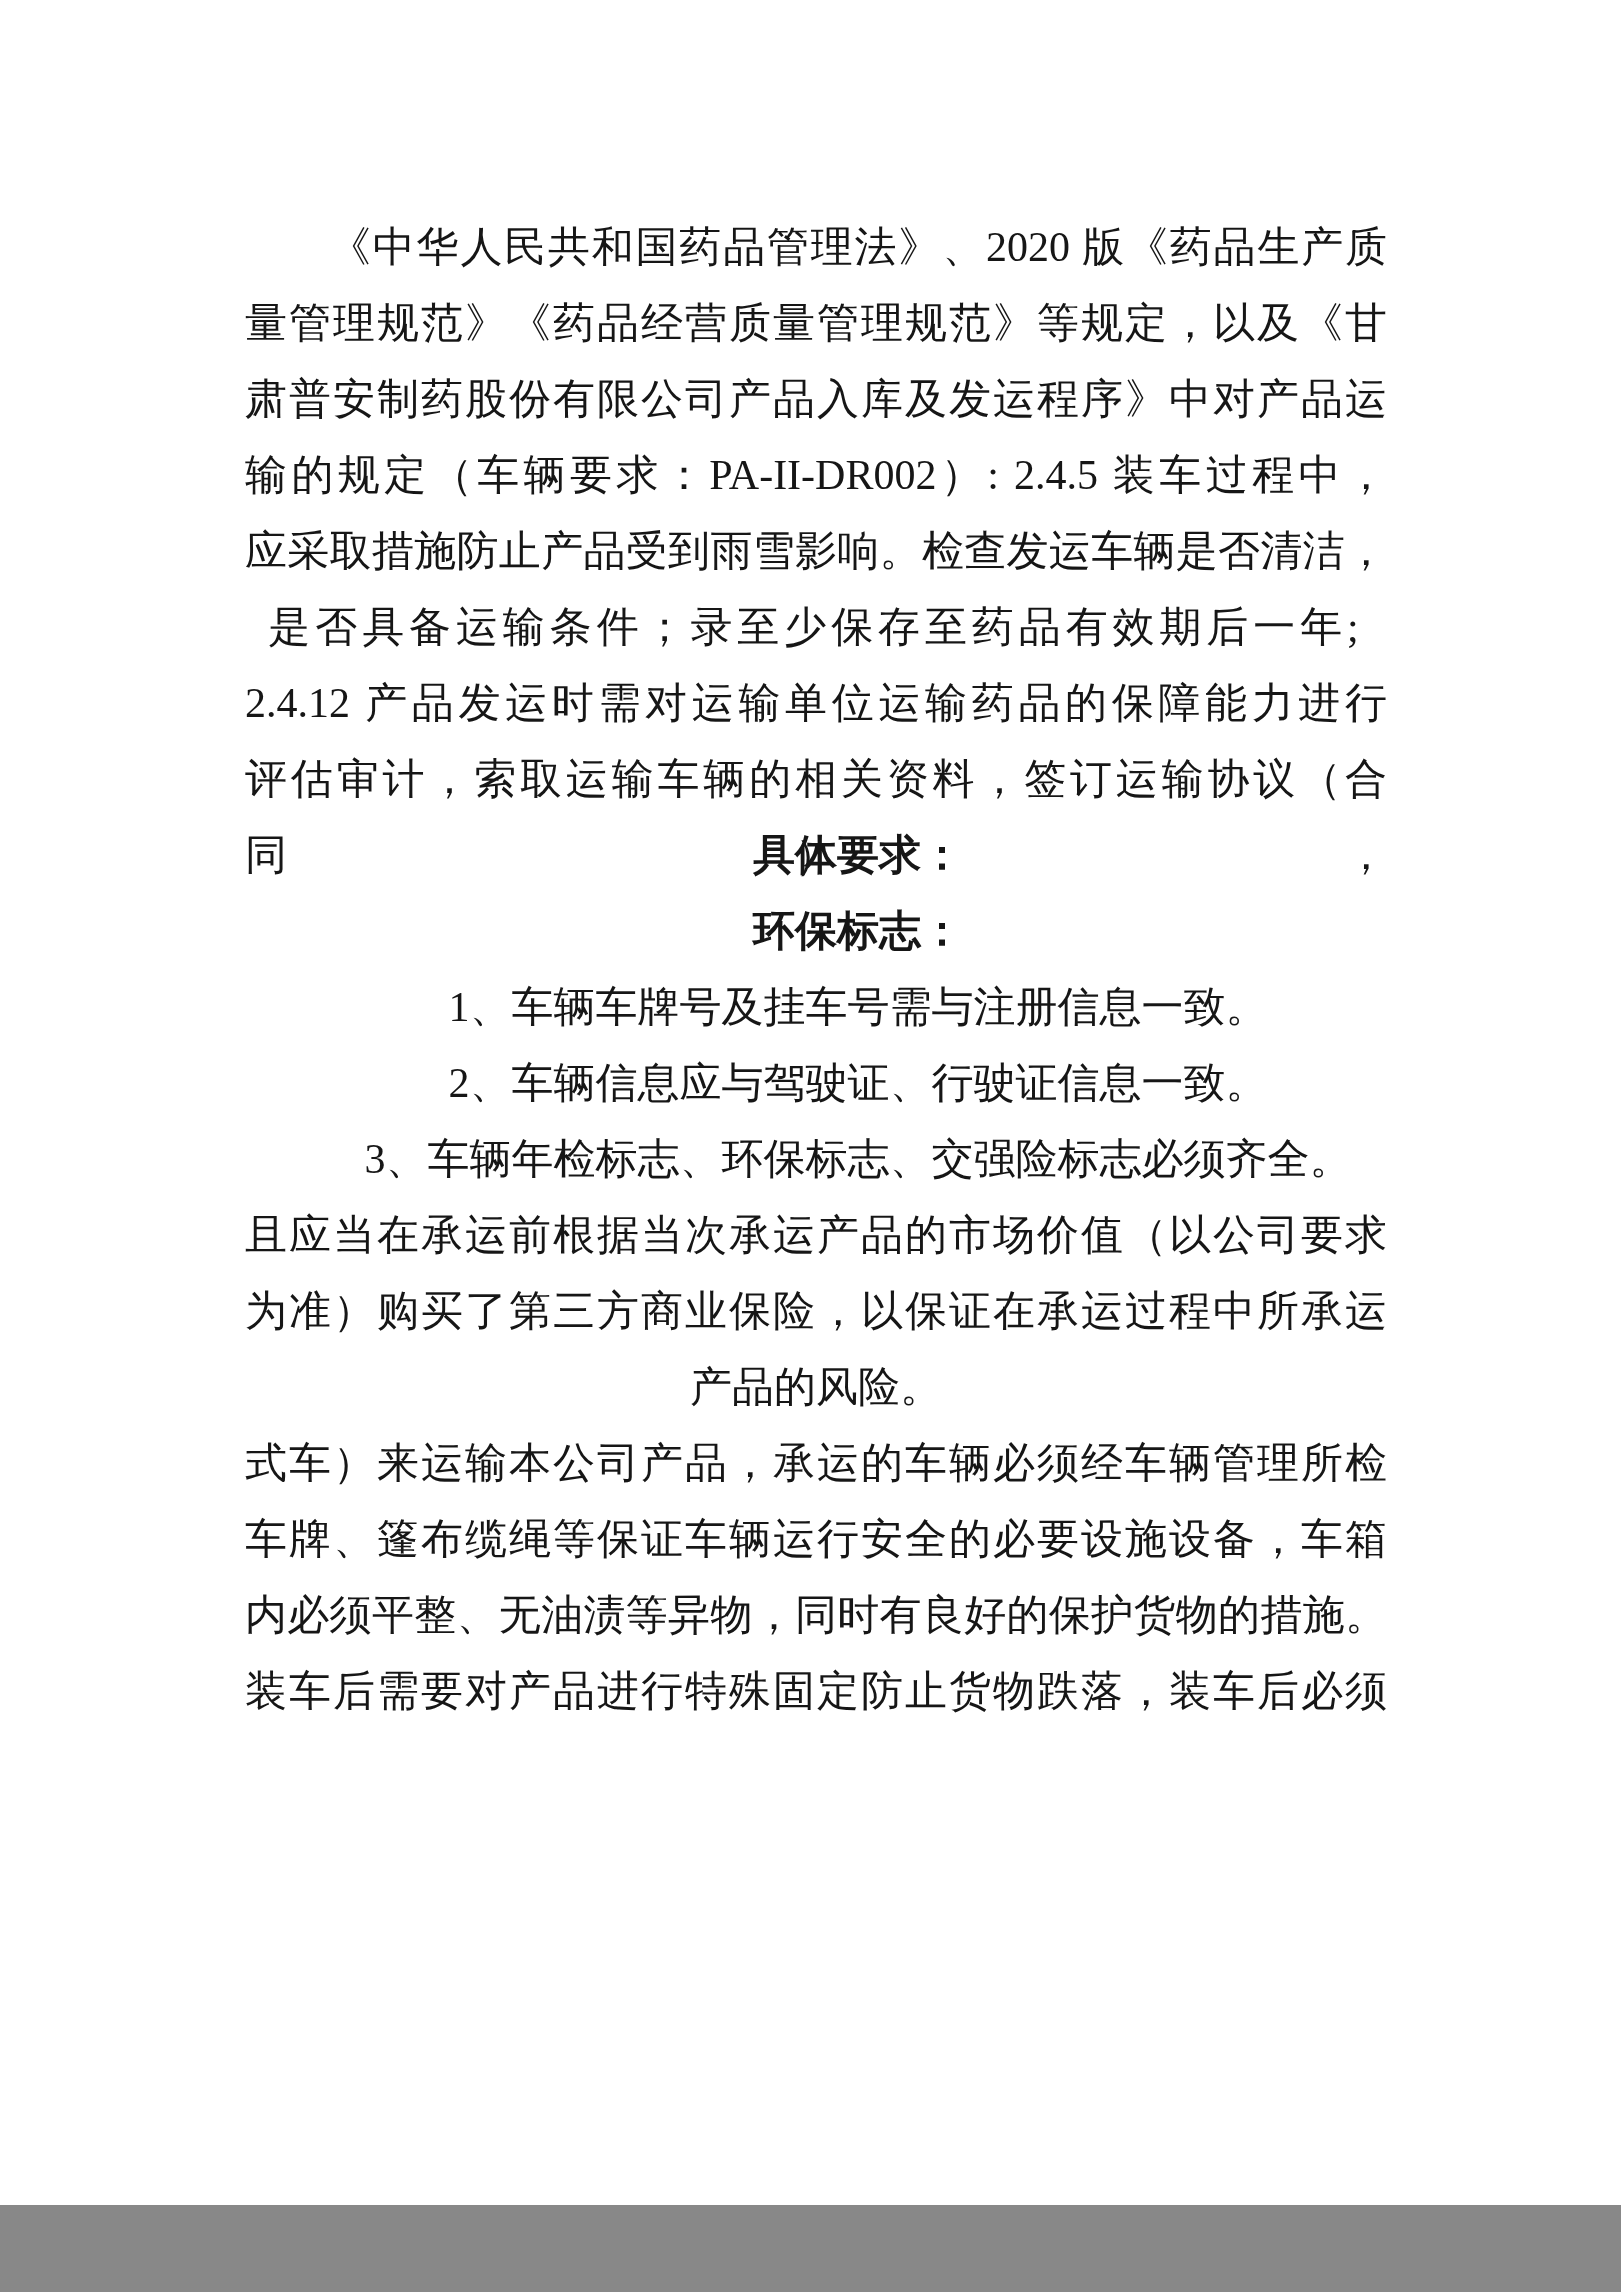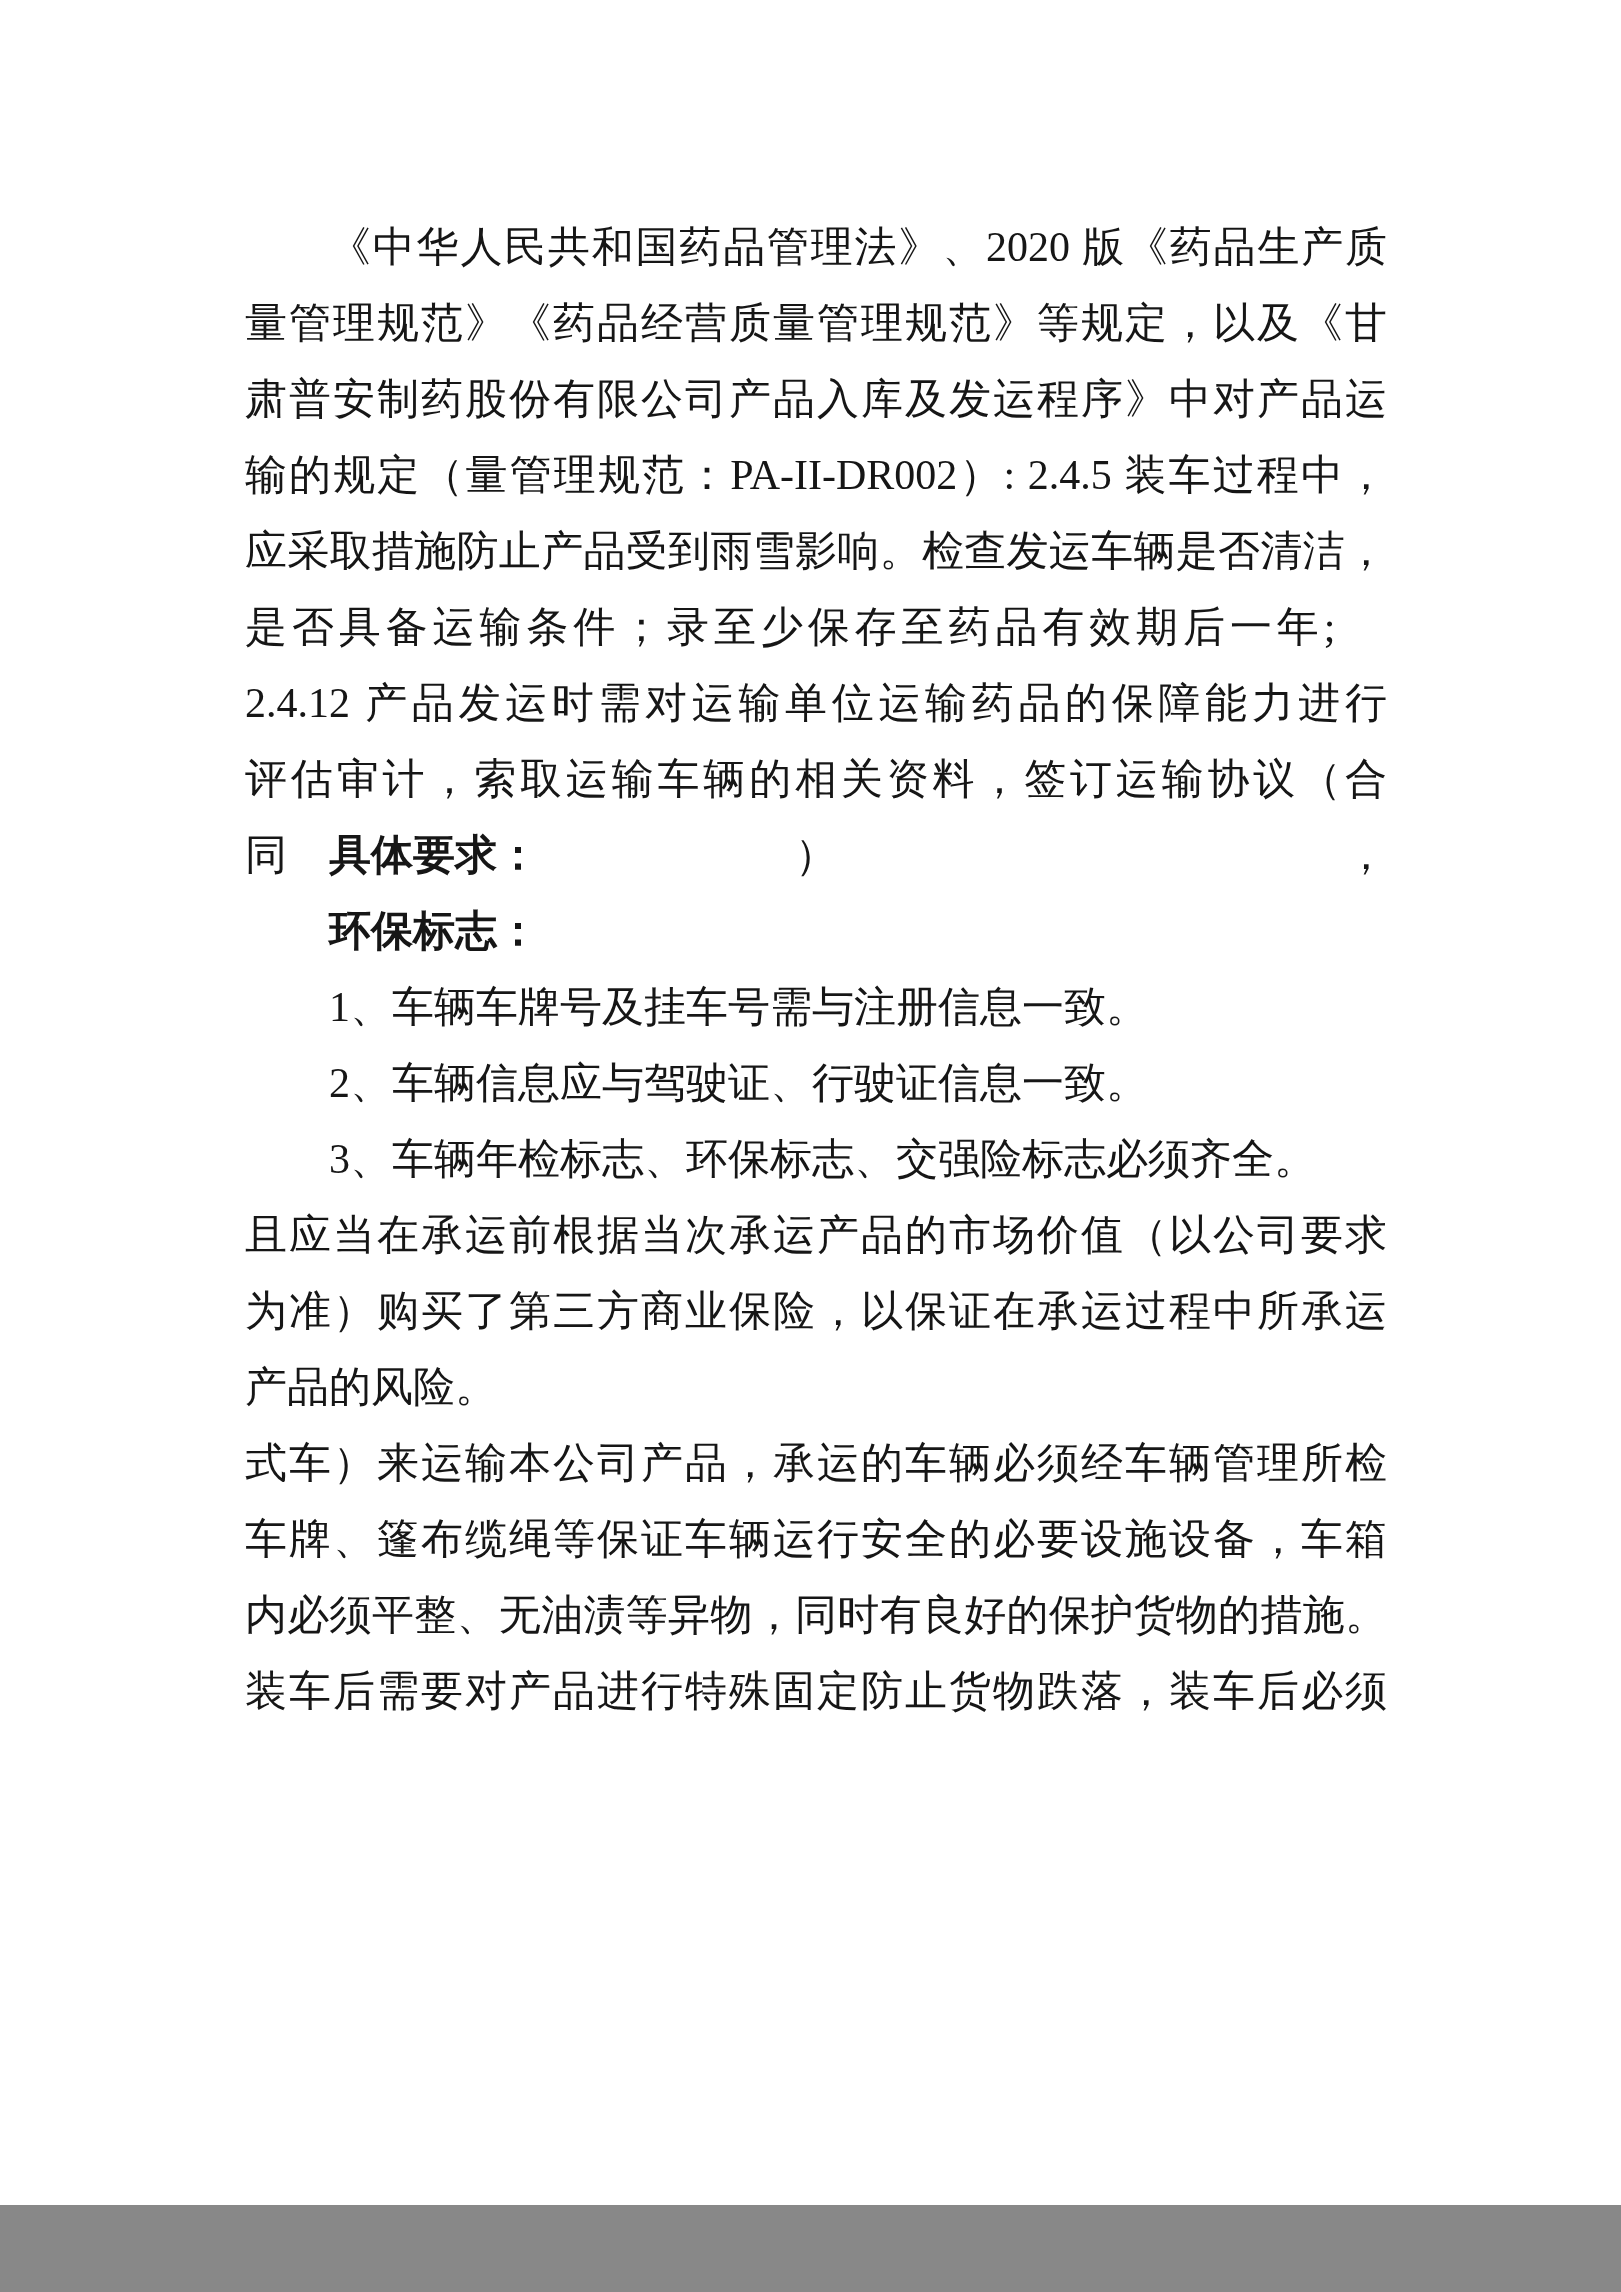--- a/index.html
+++ b/index.html
@@ -20,21 +20,21 @@
     position: absolute;
     left: 245px;
     top: 209px;
     width: 1142px;
   }
   .line {
     font-size: 42px;
     line-height: 76px;
     height: 76px;
     color: #161616;
-    text-align: left;
+    text-align: center;
     white-space: nowrap;
   }
   
   .line.j {
     white-space: normal;
     text-align: justify;
     text-align-last: justify;
     text-justify: inter-character;
   }
   .line.indent {
@@ -49,21 +49,21 @@
   }
 </style>
 </head>
 <body>
 
 <div class="page" style="background: rgb(255, 255, 255); color: rgb(22, 22, 22);">
   <div class="textblock" id="textblock">
       <div class="line j indent">《中华人民共和国药品管理法》、2020 版《药品生产质</div>
       <div class="line j">量管理规范》《药品经营质量管理规范》等规定，以及《甘</div>
       <div class="line j">肃普安制药股份有限公司产品入库及发运程序》中对产品运</div>
-      <div class="line j">输的规定（量管理规范：PA-II-DR002）: 2.4.5 装车过程中，</div>
+      <div class="line j">输的规定（车辆要求：PA-II-DR002）: 2.4.5 装车过程中，</div>
       <div class="line j">应采取措施防止产品受到雨雪影响。检查发运车辆是否清洁，</div>
       <div class="line spread">是否具备运输条件；录至少保存至药品有效期后一年;</div>
       <div class="line j">2.4.12 产品发运时需对运输单位运输药品的保障能力进行</div>
       <div class="line j">评估审计，索取运输车辆的相关资料，签订运输协议（合同），</div>
       <div class="line indent bold">具体要求：</div>
       <div class="line indent bold">环保标志：</div>
       <div class="line indent">1、车辆车牌号及挂车号需与注册信息一致。</div>
       <div class="line indent">2、车辆信息应与驾驶证、行驶证信息一致。</div>
       <div class="line indent">3、车辆年检标志、环保标志、交强险标志必须齐全。</div>
       <div class="line j">且应当在承运前根据当次承运产品的市场价值（以公司要求</div>

